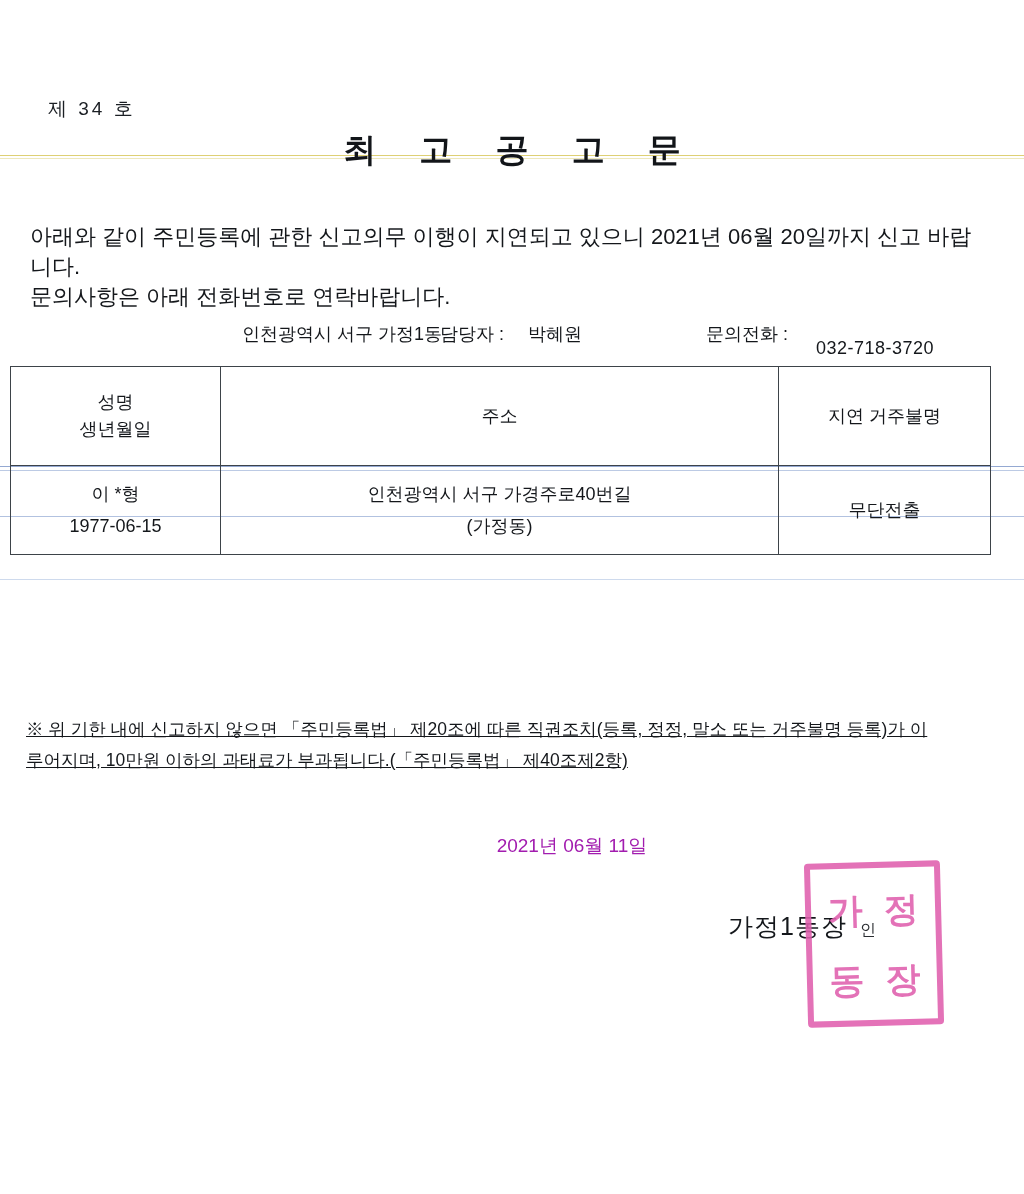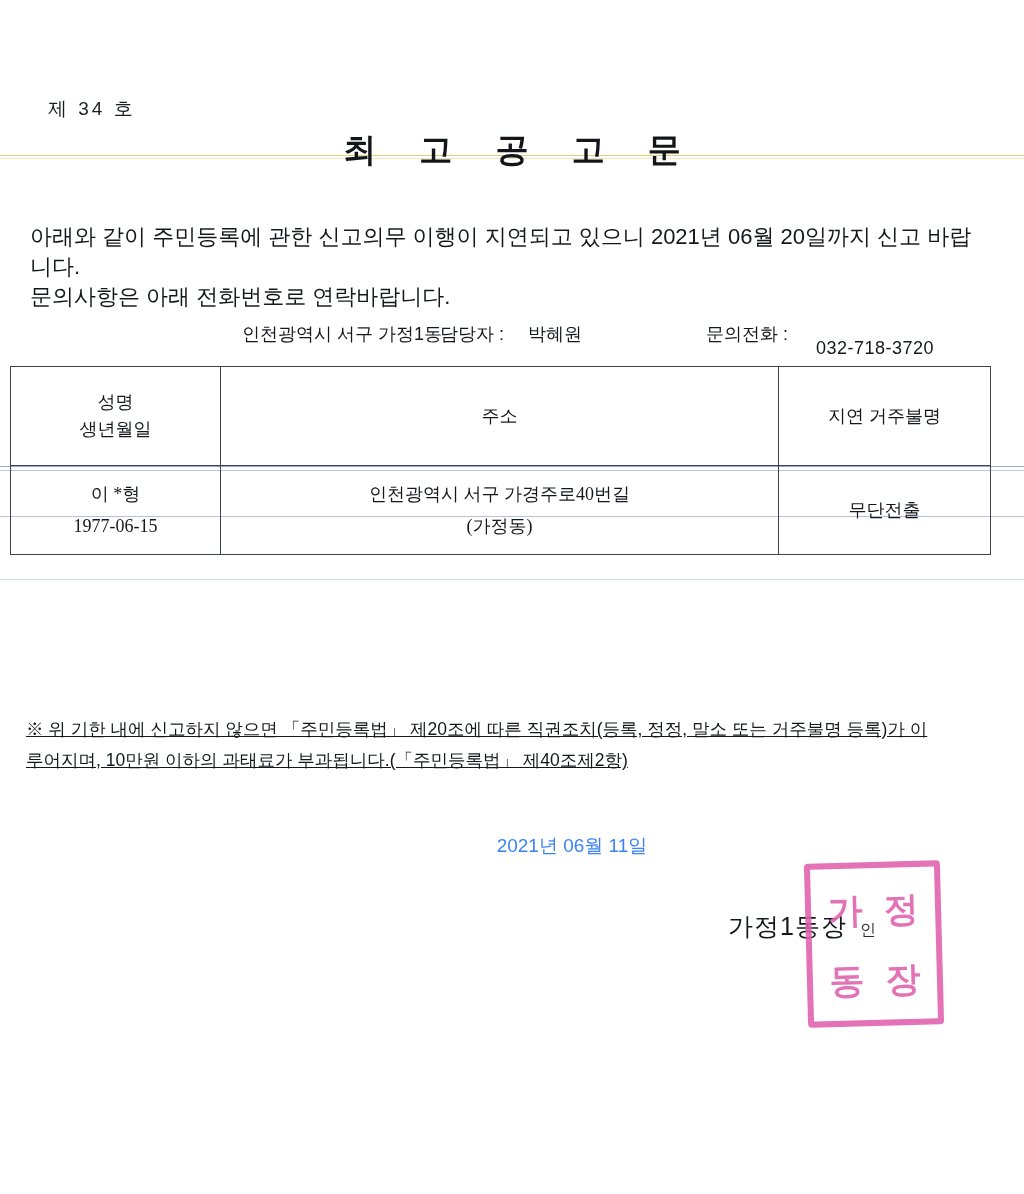--- a/index.html
+++ b/index.html
@@ -134,21 +134,21 @@
   .notice-table col.c-stat { width: 212px; }
 
   .notice-table thead th {
     height: 98px;
     line-height: 27px;
   }
   .notice-table tbody td {
     height: 88px;
     line-height: 32px;
   }
-  .cell-two-line span { display: block; font-family: Liberation Serif, serif; }
+  .cell-two-line span { display: block; }
 
   
   .footnote {
     position: absolute;
     left: 26px;
     top: 714px;
     width: 972px;
     font-size: 17.5px;
     line-height: 31px;
     color: #14171b;
@@ -156,21 +156,21 @@
   }
 
   
   .doc-date {
     position: absolute;
     left: 0;
     top: 833px;
     width: 1024px;
     text-align: center;
     font-size: 19px;
-    color: #3b82f6;
+    color: #a21caf;
     padding-left: 120px;
     box-sizing: border-box;
   }
 
   
   .signature {
     position: absolute;
     left: 728px;
     top: 910px;
     font-size: 25px;

